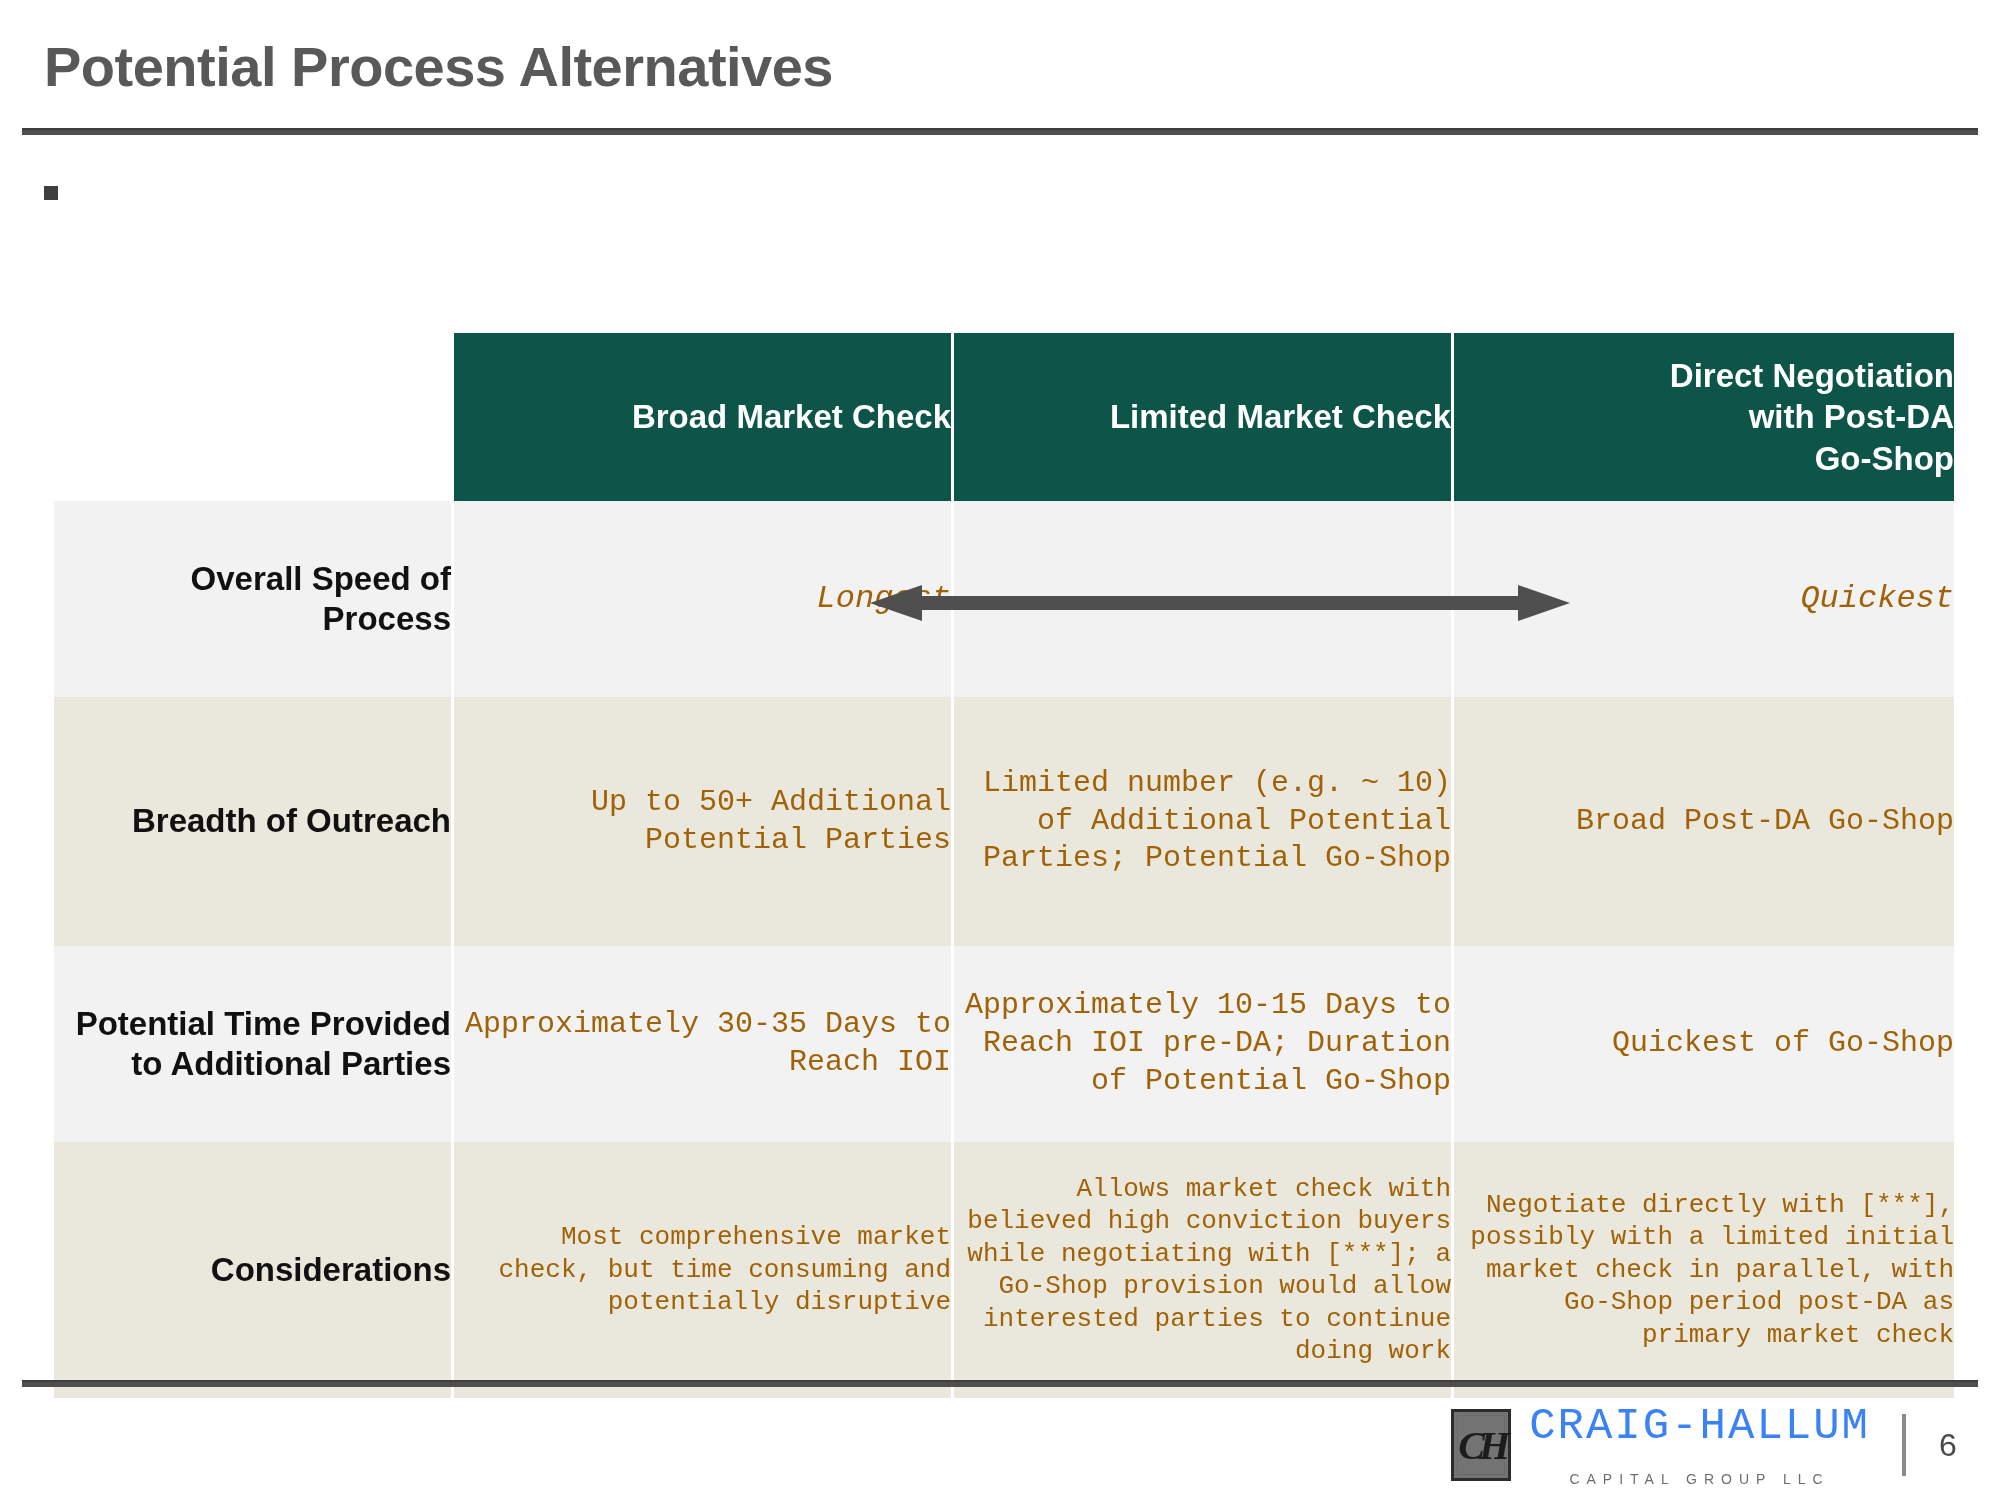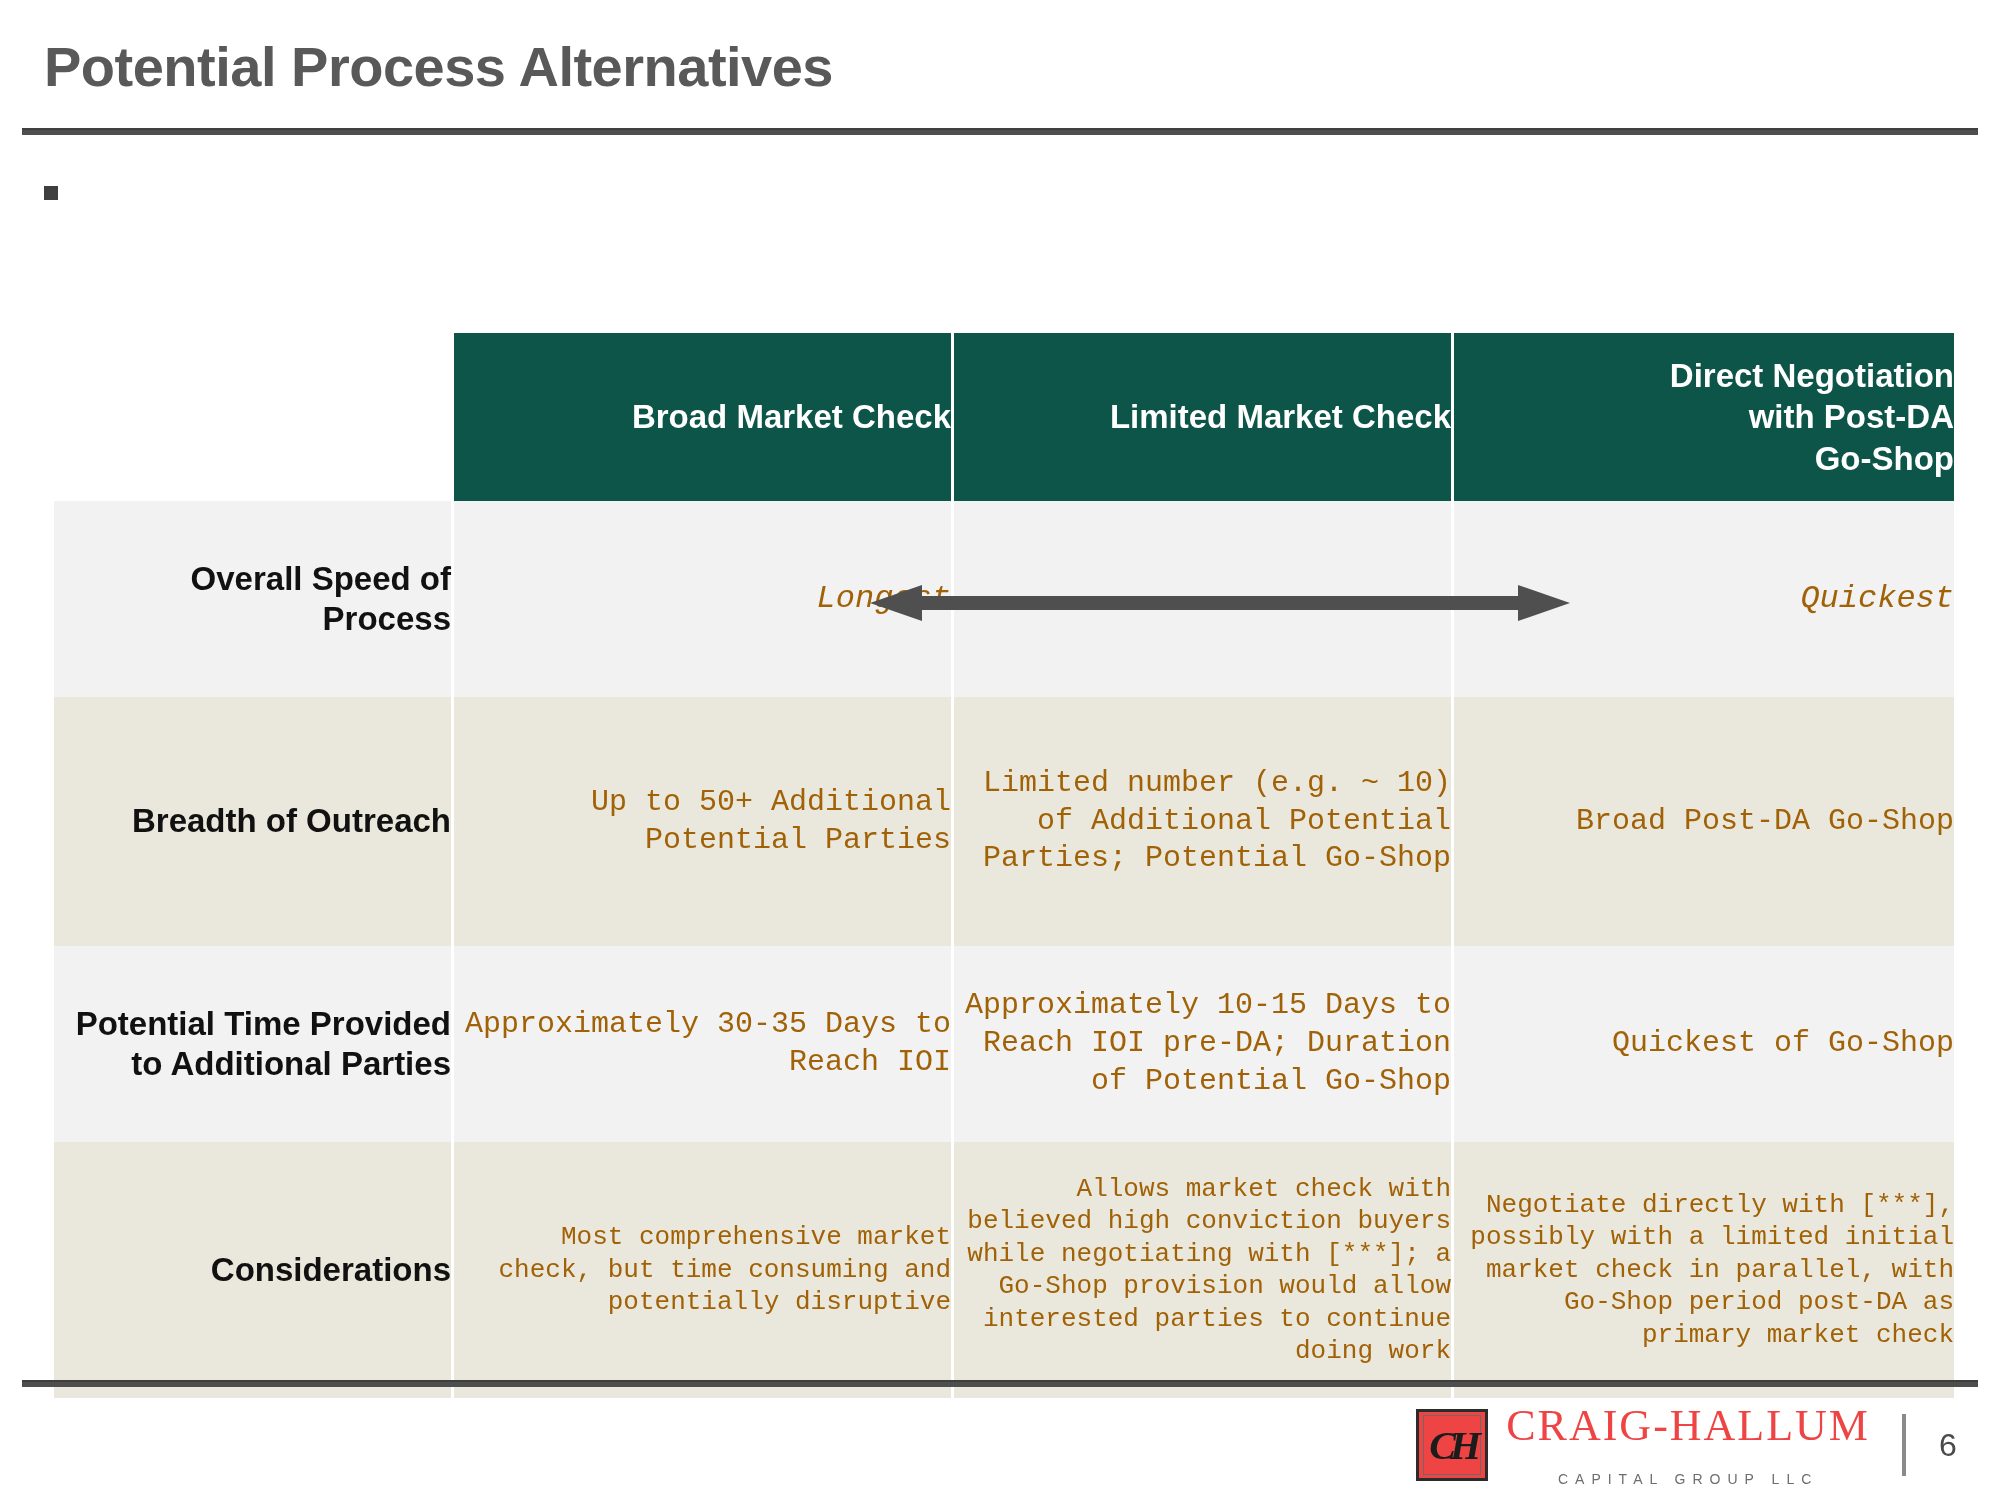--- a/index.html
+++ b/index.html
@@ -148,26 +148,26 @@
   }
   .footer-brand {
     position: absolute;
     right: 40px;
     top: 1404px;
     display: flex;
     align-items: center;
     gap: 18px;
   }
   .logo-mark {
-    width: 72px;
+    width: 60px;
     height: 72px;
     border: 3px solid #2b2b2b;
     padding: 4px;
     box-sizing: border-box;
-    background: #ef4444;
+    background: #737373;
     display: flex;
     align-items: center;
     justify-content: center;
   }
   .logo-mark-inner {
     width: 100%;
     height: 100%;
     border: 1px solid #6b6b6b;
     display: flex;
     align-items: center;
@@ -179,23 +179,23 @@
     color: #1c1c1c;
     letter-spacing: -6px;
   }
   .logo-words {
     display: flex;
     flex-direction: column;
     justify-content: center;
     line-height: 1;
   }
   .logo-name {
-    font-family: Liberation Serif, serif;
+    font-family: Liberation Mono, monospace;
     font-size: 44px;
-    color: #ef4444;
+    color: #3b82f6;
     letter-spacing: 2px;
   }
   .logo-sub {
     font-family: "Liberation Sans", sans-serif;
     font-size: 14px;
     color: #6d6d6d;
     letter-spacing: 7px;
     text-align: center;
     margin-top: 24px;
   }

